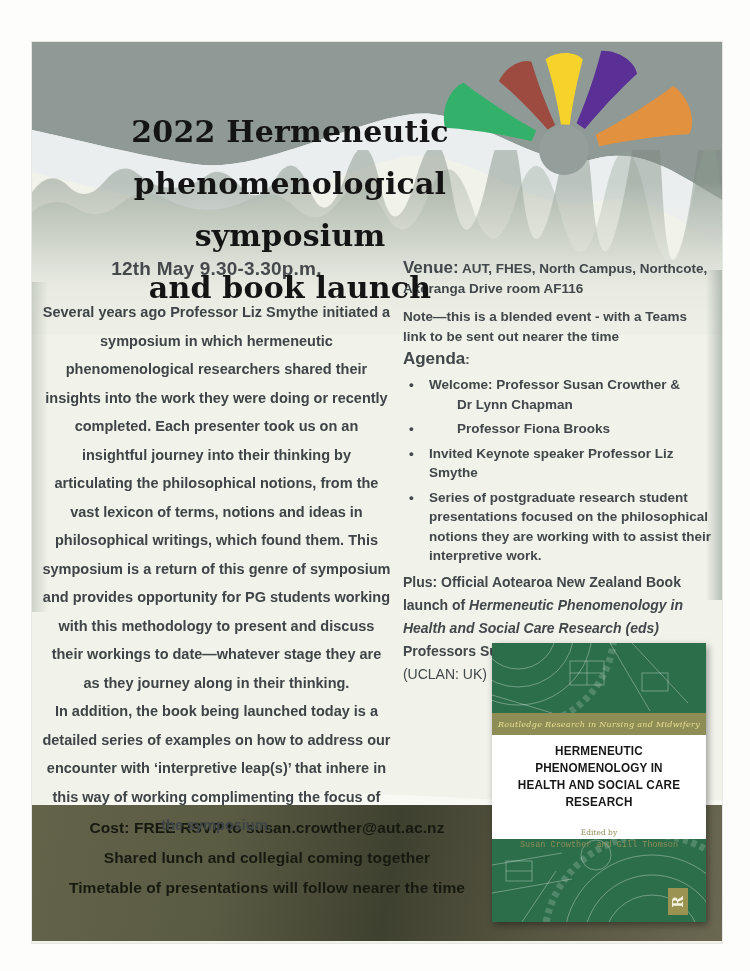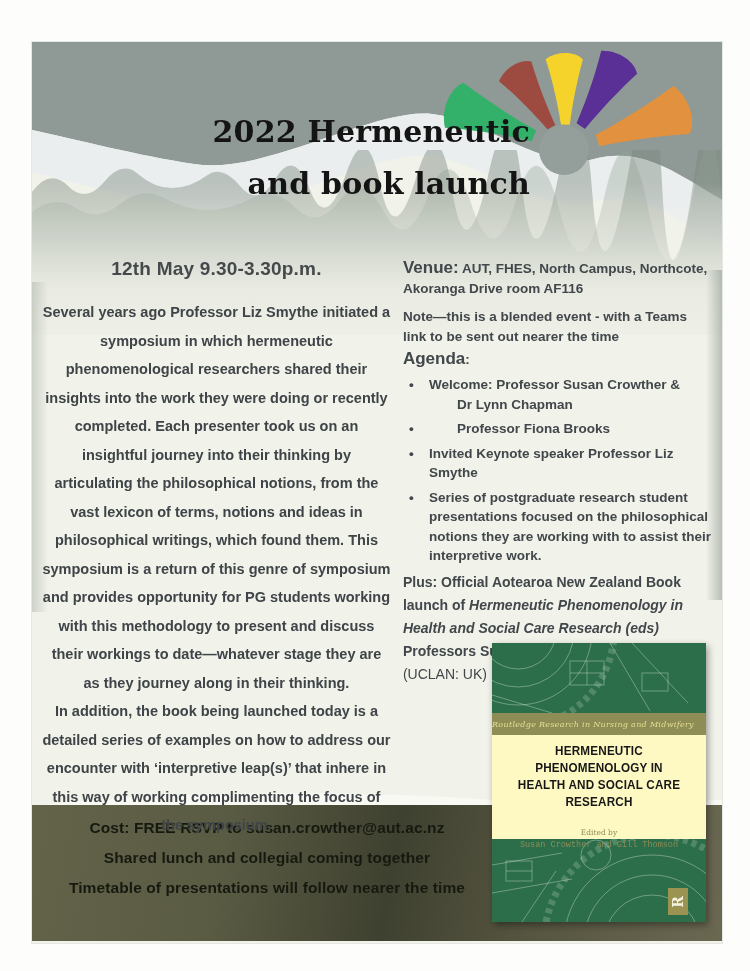--- a/index.html
+++ b/index.html
@@ -11,21 +11,21 @@
   
   .hdr{position:absolute;left:0;top:0;}
   .trees{position:absolute;left:0;top:108px;}
   .wash{position:absolute;left:0;top:140px;width:690px;height:180px;
         background:linear-gradient(180deg,rgba(241,242,234,0) 0%,rgba(241,242,234,.88) 58%,#f1f2ea 100%);}
   .strip{position:absolute;top:240px;height:330px;width:16px;}
   .strip.l{left:0;background:linear-gradient(90deg,rgba(130,143,132,.32),rgba(130,143,132,0));}
   .strip.r{right:0;top:228px;background:linear-gradient(270deg,rgba(122,136,126,.48),rgba(122,136,126,0));}
   .fan{position:absolute;left:404px;top:6px;}
 
-  .title{position:absolute;left:18px;top:64px;width:480px;text-align:right;z-index:6;
+  .title{position:absolute;left:18px;top:64px;width:480px;text-align:center;z-index:6;
          font-family:"DejaVu Serif","Liberation Serif",serif;font-weight:bold;font-size:30px;
          line-height:52px;color:#141414;letter-spacing:.2px;}
 
   
   .cols{position:absolute;left:10px;top:216px;width:670px;display:flex;z-index:4;}
   .col-left{width:350px;text-align:center;}
   .col-right{width:310px;margin-left:12px;text-align:left;}
   .date{font-size:19px;font-weight:bold;color:#45494c;margin:0 0 18px 0;letter-spacing:.2px;}
   .intro{font-size:14.5px;font-weight:bold;color:#3e4447;line-height:28.5px;margin:0;}
   .venue{margin:0 0 9px 0;font-size:13.5px;font-weight:bold;color:#41474a;line-height:19.5px;}
@@ -48,24 +48,24 @@
   .band{position:absolute;left:0;top:763px;width:690px;height:136px;z-index:3;
         background:linear-gradient(100deg,#63634a 0%,#5a5b43 28%,#3f4130 52%,#575641 74%,#6b6852 100%);}
   .band-text{position:absolute;left:0;top:8px;width:470px;text-align:center;
              font-size:15.5px;font-weight:bold;color:#16190f;line-height:30px;letter-spacing:.1px;}
 
   
   .book{position:absolute;left:460px;top:601px;width:214px;height:279px;background:#2c6e4a;
         z-index:8;box-shadow:2px 3px 7px rgba(0,0,0,.38);overflow:hidden;}
   .book-pattern{position:absolute;left:0;top:0;}
   .book-band{position:absolute;left:0;top:70px;width:214px;height:22px;background:#8e8d55;
-             display:flex;align-items:center;}
+             display:flex;align-items:center;justify-content:center;}
   .book-band span{font-family:"DejaVu Serif","Liberation Serif",serif;font-style:italic;
                   font-size:8px;color:#e6df92;letter-spacing:.3px;}
-  .book-panel{position:absolute;left:0;top:92px;width:214px;height:104px;background:#fef9c3;
+  .book-panel{position:absolute;left:0;top:92px;width:214px;height:104px;background:#ffffff;
               text-align:center;}
   .book-title{margin-top:7px;font-size:13px;line-height:17px;font-weight:800;color:#171717;
               transform:scaleX(.9);letter-spacing:.2px;}
   .book-edited{margin-top:18px;font-family:"DejaVu Serif","Liberation Serif",serif;
                font-size:7.5px;color:#8d8d57;}
   .book-editors{margin-top:3px;font-family:Liberation Mono, monospace;
                 font-size:8.5px;color:#8d8d57;}
   .book-logo{position:absolute;right:18px;bottom:7px;width:20px;height:27px;background:#9a9351;
              display:flex;align-items:center;justify-content:center;}
   .book-logo span{font-family:"DejaVu Serif","Liberation Serif",serif;font-weight:bold;
@@ -98,20 +98,21 @@
           <path transform="rotate(-30)" fill="#9d4b40" d="M -4 -26 C -9 -52 -16 -76 -22 -92 C -10 -101 8 -101 16 -93 C 11 -72 7 -48 5 -26 Z"></path>
           <path transform="rotate(2) scale(0.98)" fill="#f6d32b" d="M -4 -26 C -9 -52 -16 -76 -22 -92 C -10 -101 8 -101 16 -93 C 11 -72 7 -48 5 -26 Z"></path>
           <path transform="rotate(34) scale(1.12)" fill="#5a2f96" d="M -4 -26 C -9 -52 -16 -76 -22 -92 C -10 -101 8 -101 16 -93 C 11 -72 7 -48 5 -26 Z"></path>
           <path transform="rotate(73) scale(1.34)" fill="#e2913f" d="M -4 -26 C -9 -52 -16 -76 -22 -92 C -10 -101 8 -101 16 -93 C 11 -72 7 -48 5 -26 Z"></path>
         </g>
       </g>
     </svg>
 
     <div class="title">
       <div>2022 Hermeneutic</div>
+      <div>phenomenological symposium</div>
       <div>and book launch</div>
     </div>
 
     <div class="cols">
       <div class="col-left">
         <div class="date">12th May 9.30-3.30p.m.</div>
         <p class="intro">Several years ago Professor Liz Smythe initiated a symposium in which hermeneutic phenomenological researchers shared their insights into the work they were doing or recently completed. Each presenter took us on an insightful journey into their thinking by articulating the  philosophical notions, from the vast lexicon of terms, notions and ideas in philosophical writings, which found them.  This symposium is a return of this genre of symposium and provides opportunity for PG students working with this methodology to present and discuss their workings to date—whatever stage they are as they journey along in their thinking.</p>
         <p class="intro">In addition, the book being launched today is a detailed series of examples on how to address our  encounter with ‘interpretive leap(s)’ that inhere in this way of working complimenting the focus of the symposium.</p>
       </div>
 

